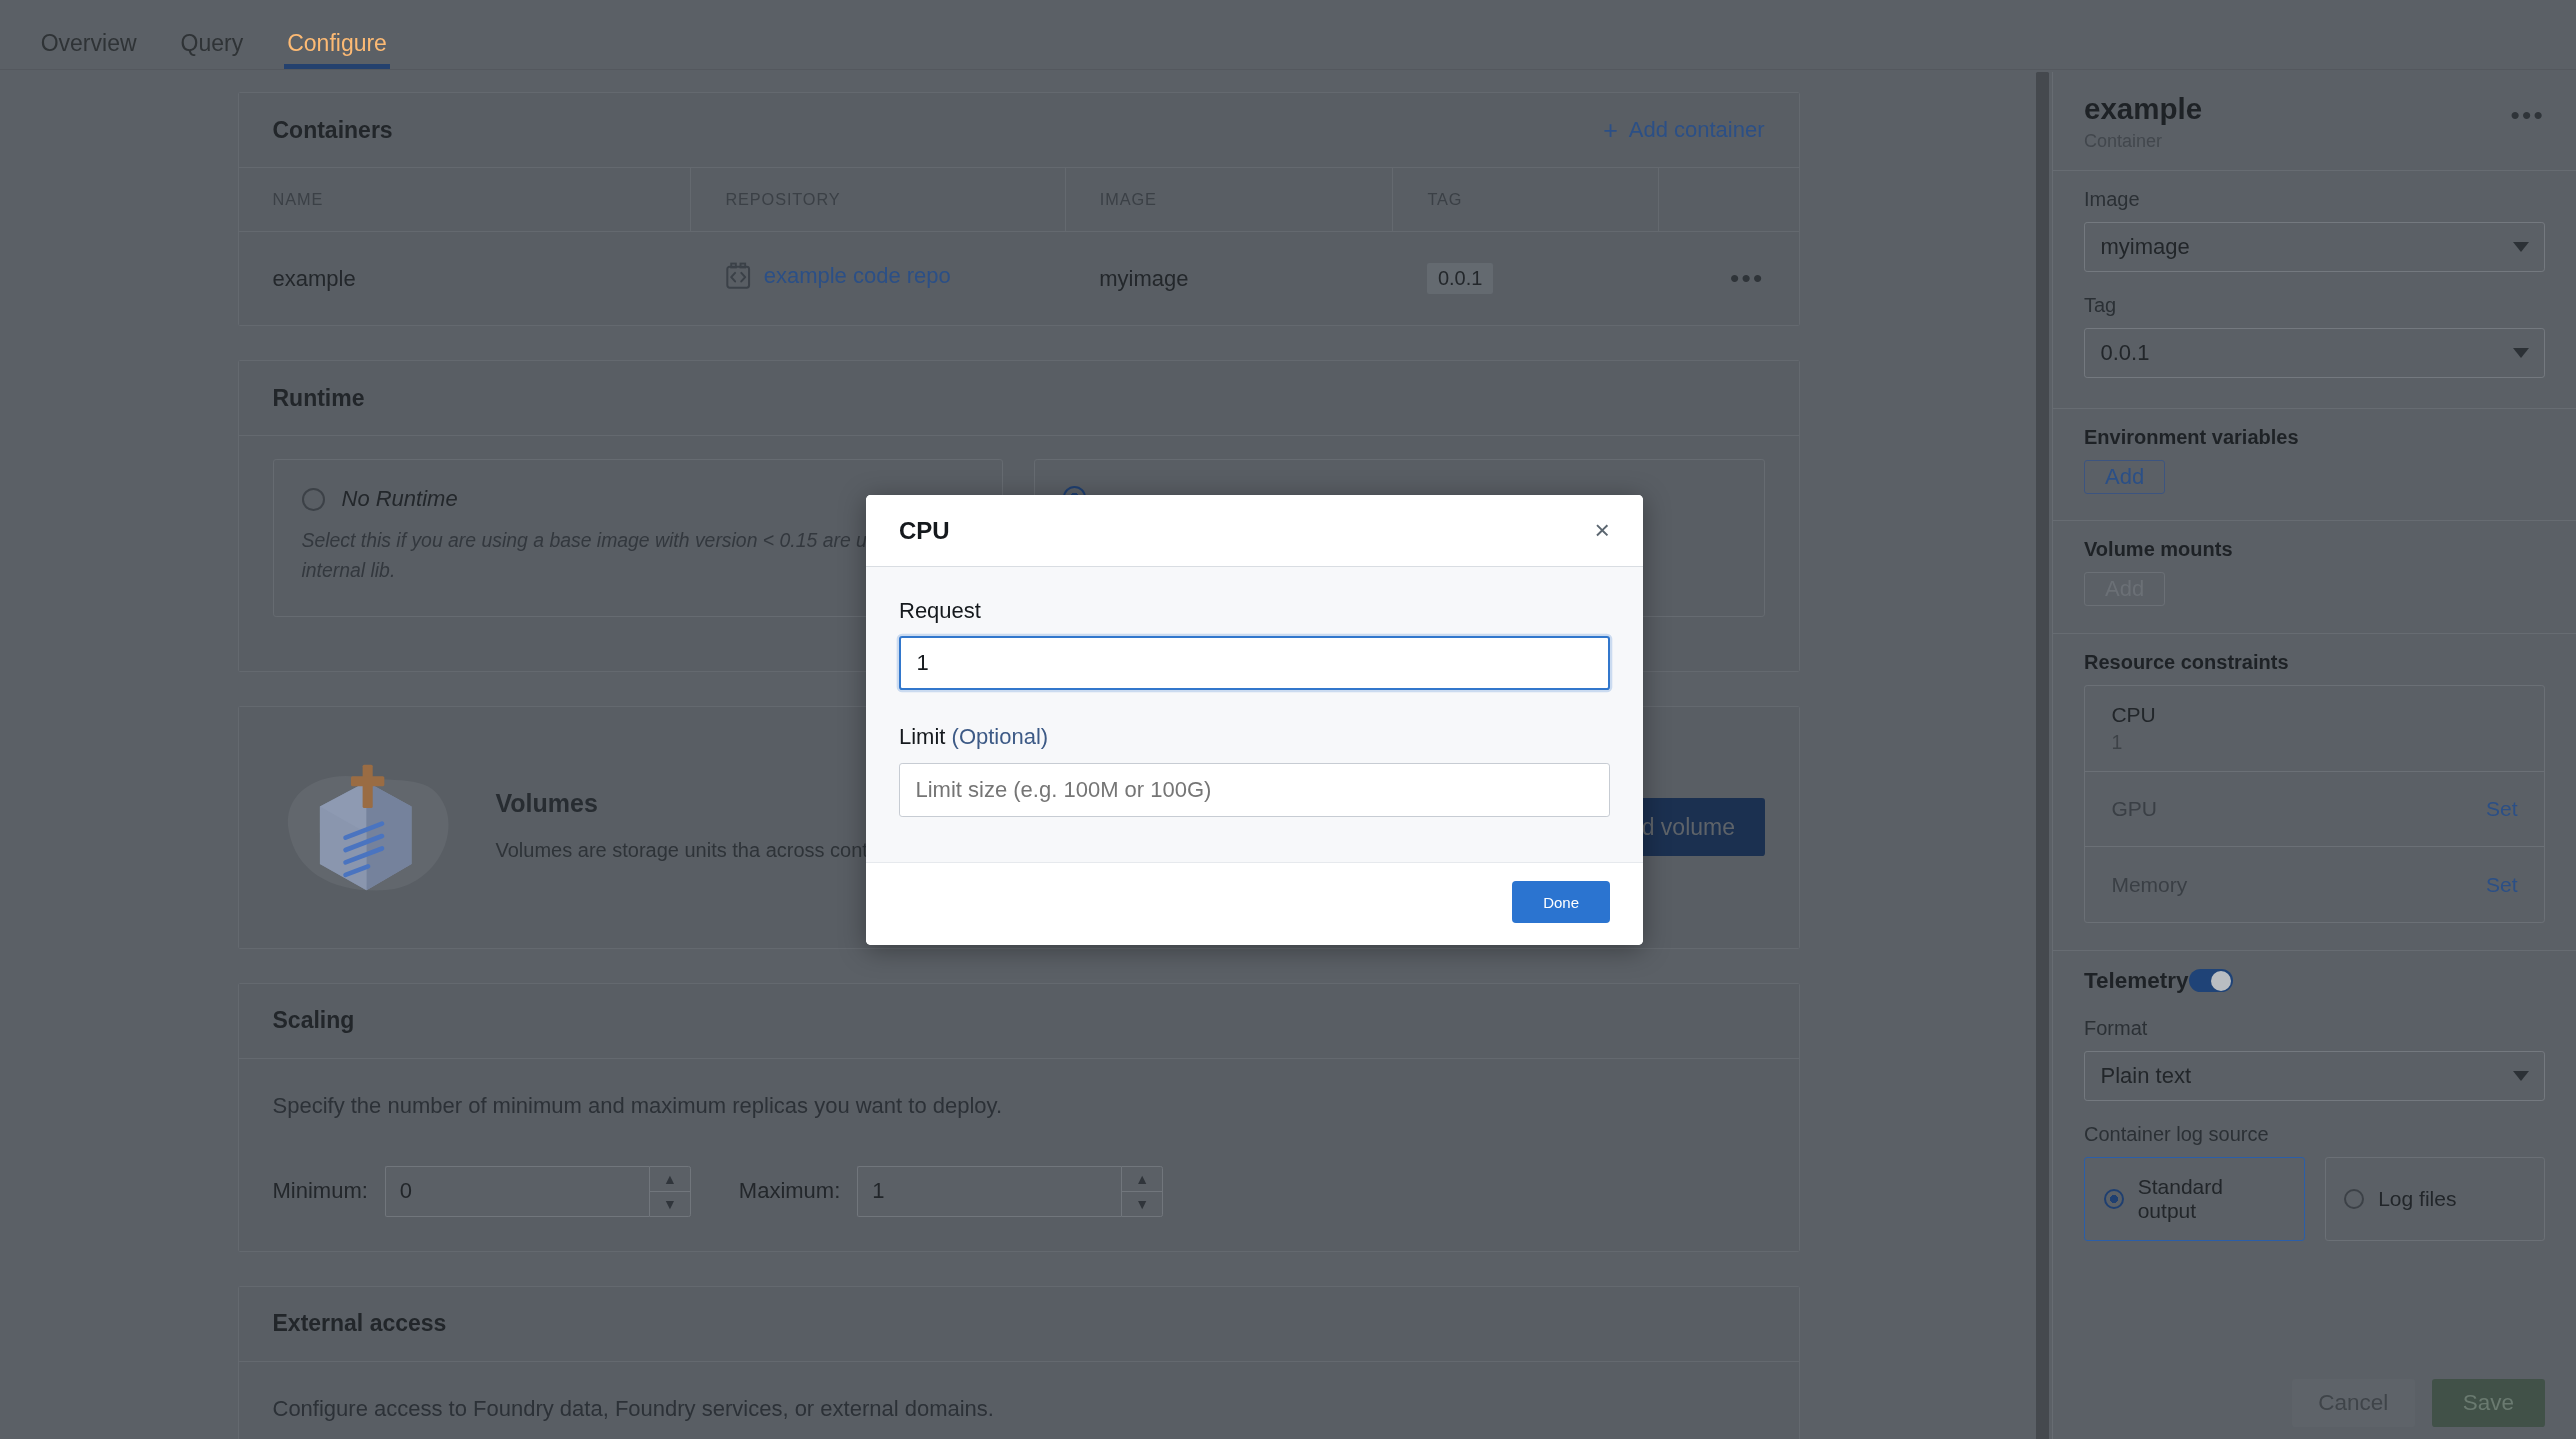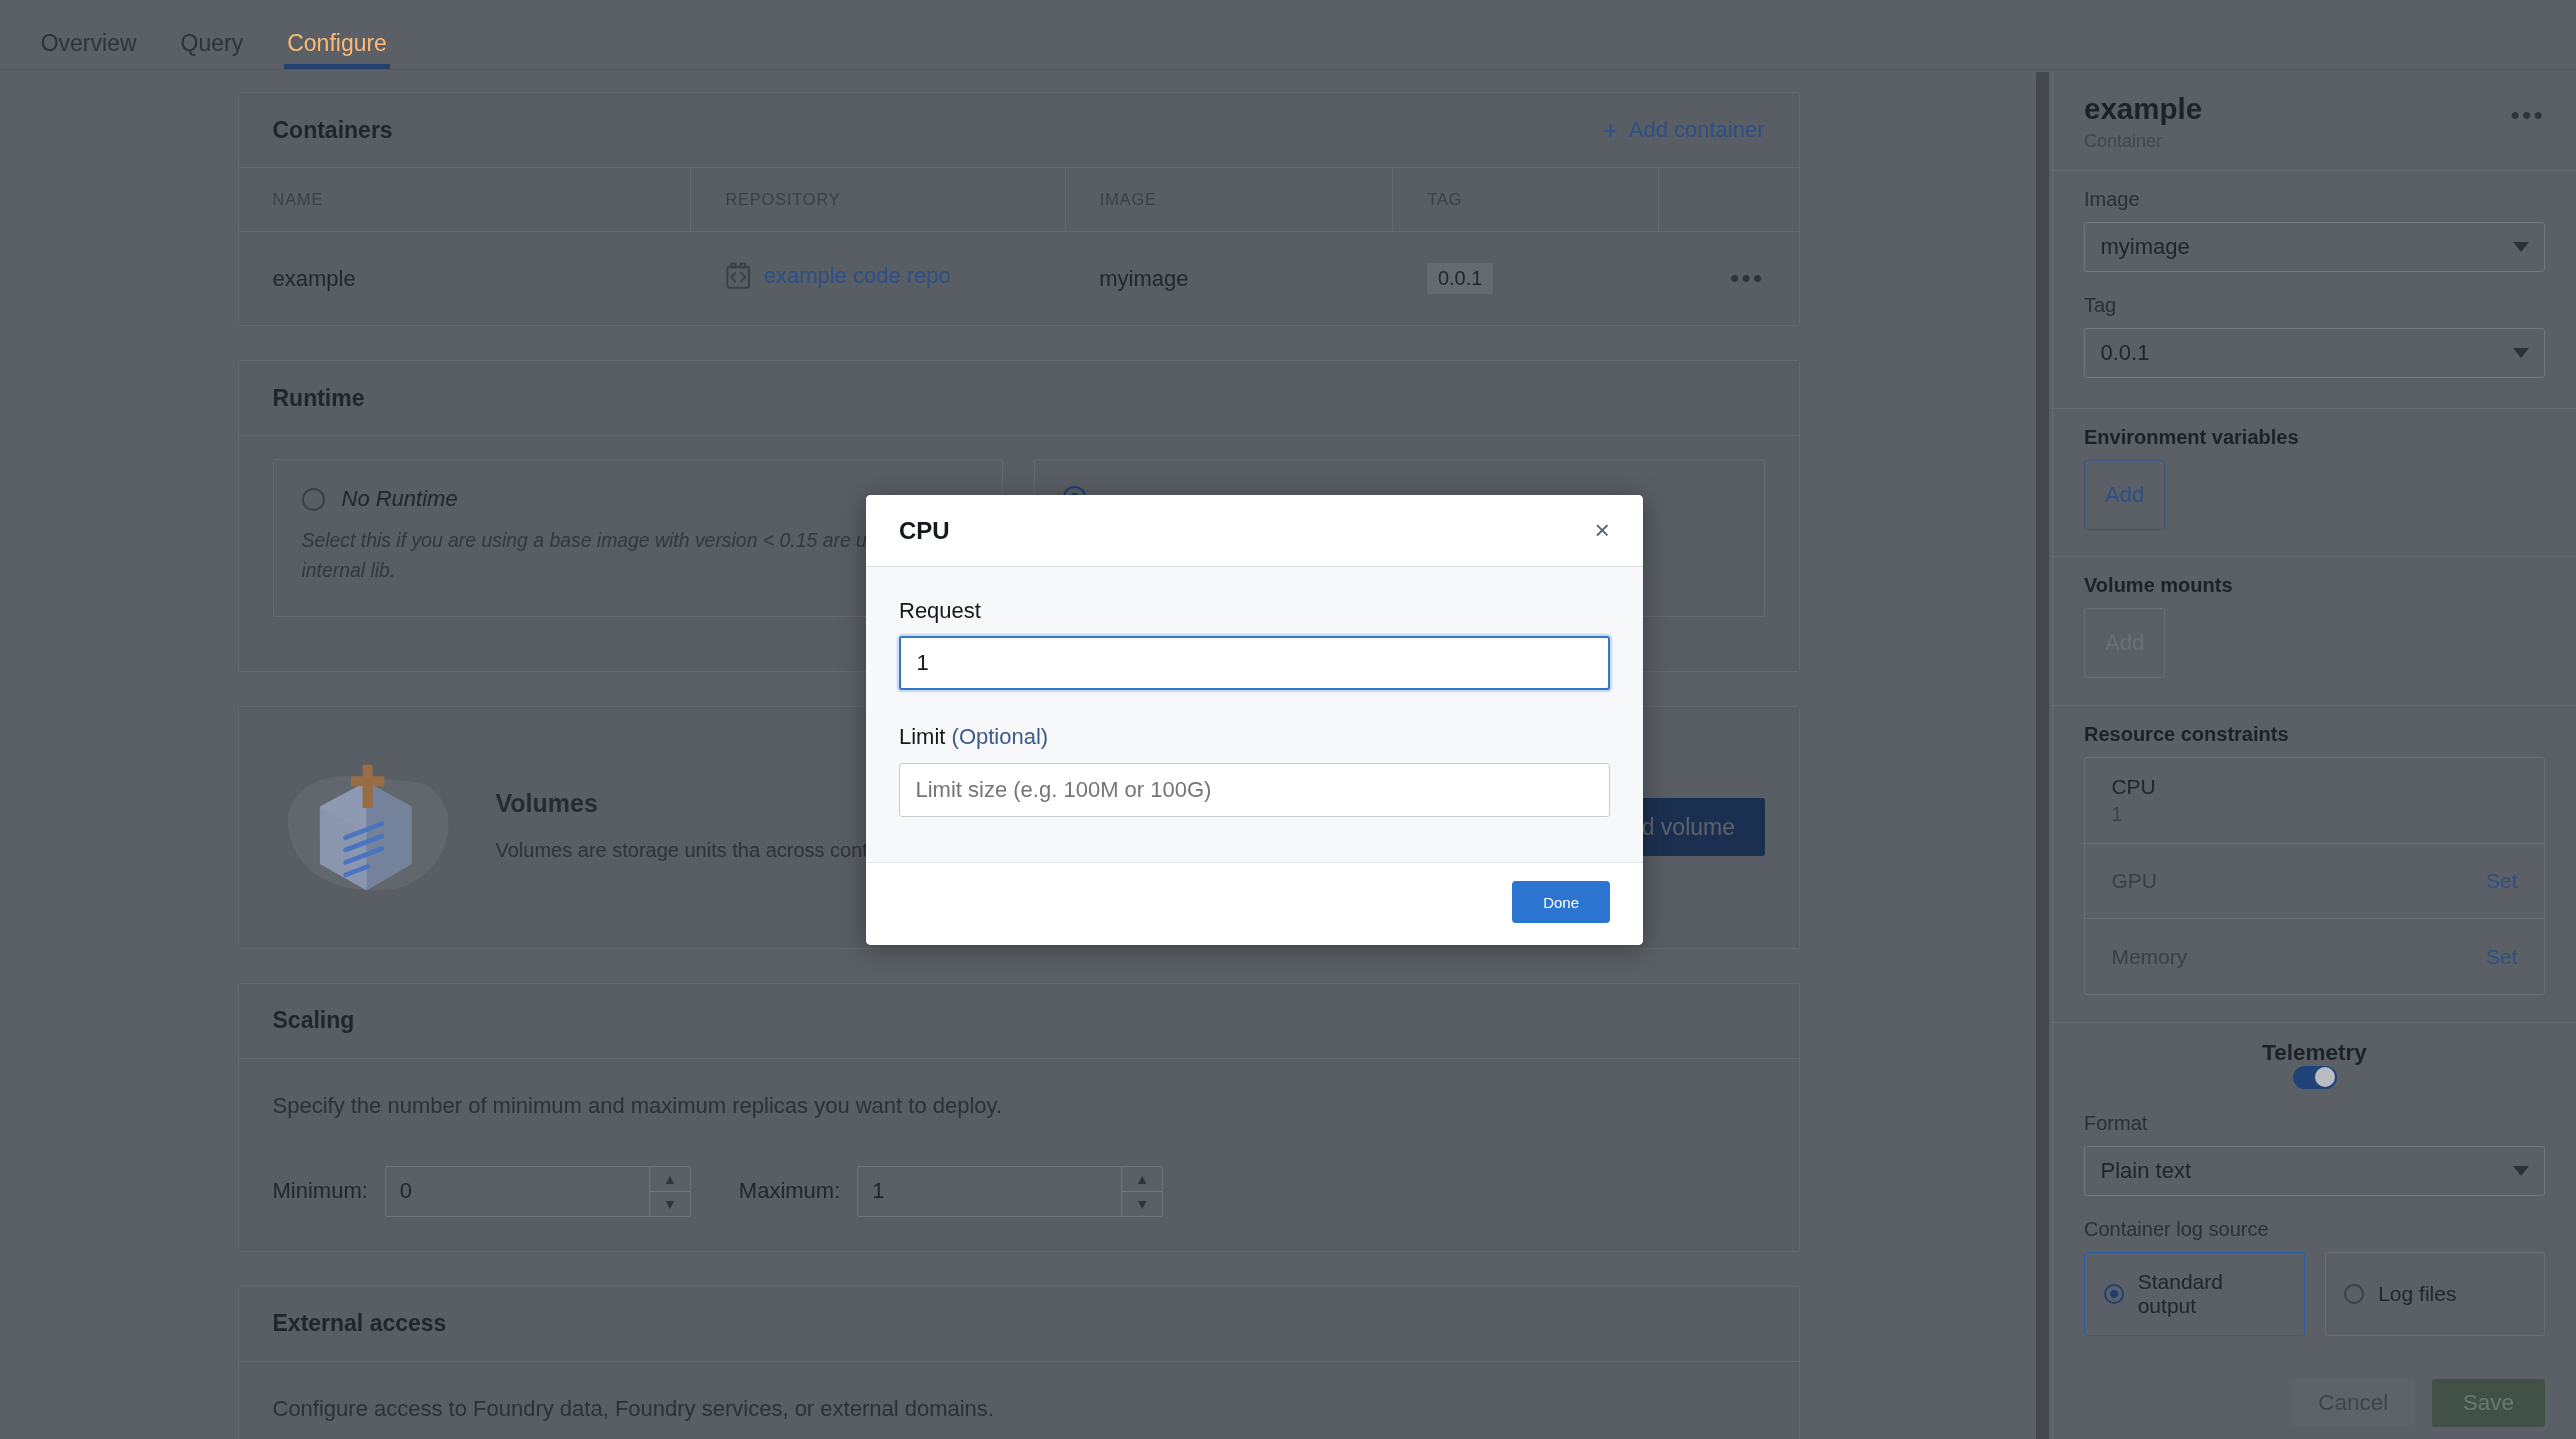--- a/index.html
+++ b/index.html
@@ -141,34 +141,34 @@
   .sb-label.bold { font-weight: bold; color: #1e2226; }
   .select {
     height: 50px; border: 1.6px solid #74797f; border-radius: 3.1px; background: #5b6066;
     display: flex; align-items: center; justify-content: space-between;
     padding: 0 15.5px; font-size: 22px; color: #22262a; cursor: pointer; margin-bottom: 22px;
   }
   .caret { width: 0; height: 0; border-left: 8.6px solid transparent; border-right: 8.6px solid transparent;
       border-top: 10px solid #2c3136; }
   .btn-outline {
     border: 1.6px solid #3c5480; background: transparent; color: #2b4f86;
-    font-size: 22px; padding: 21px 20px; border-radius: 3.1px; cursor: pointer; font-family: inherit;
+    font-size: 22px; padding: 3px 20px; border-radius: 3.1px; cursor: pointer; font-family: inherit;
   }
   .btn-outline.disabled { border-color: #6b7076; color: #6b7076; cursor: default; }
 
   .rc-box { border: 1.6px solid #6b7076; border-radius: 3.1px; }
   .rc-row { padding: 17px 26.4px; border-bottom: 1.6px solid #6b7076; display: flex;
      align-items: center; justify-content: space-between; min-height: 75px; }
   .rc-row:last-child { border-bottom: none; }
   .rc-name { font-size: 21px; color: #22262a; }
   .rc-name.muted { color: #3a3f45; }
   .rc-val { font-size: 19.4px; color: #3d4247; margin-top: 4.7px; }
   .rc-set { font-size: 21px; color: #2b4f86; cursor: pointer; }
 
-  .tel-head { display: flex; align-items: center; justify-content: flex-start; margin-bottom: 23px; flex-direction: column; }
+  .tel-head { display: flex; align-items: center; justify-content: flex-start; margin-bottom: 23px; }
   .tel-title { font-size: 22.5px; font-weight: bold; color: #1e2226; }
   .toggle { width: 44px; height: 23px; border-radius: 11.7px; background: #1f4377; position: relative; cursor: pointer; }
   .toggle .knob { position: absolute; top: 1.6px; right: 1.6px; width: 20px; height: 20px; border-radius: 50%;
       background: #b9bdc2; }
   .radio-cards { display: flex; gap: 20px; margin-top: 6.2px; }
   .rcard { flex: 1; border: 1.6px solid #6b7076; border-radius: 3.1px; padding: 17px 18.7px;
      display: flex; align-items: center; gap: 14px; cursor: pointer; }
   .rcard.sel { border-color: #2b5ea8; }
   .rcard .radio { width: 20px; height: 20px; }
   .rcard span { font-size: 21px; color: #22262a; }

